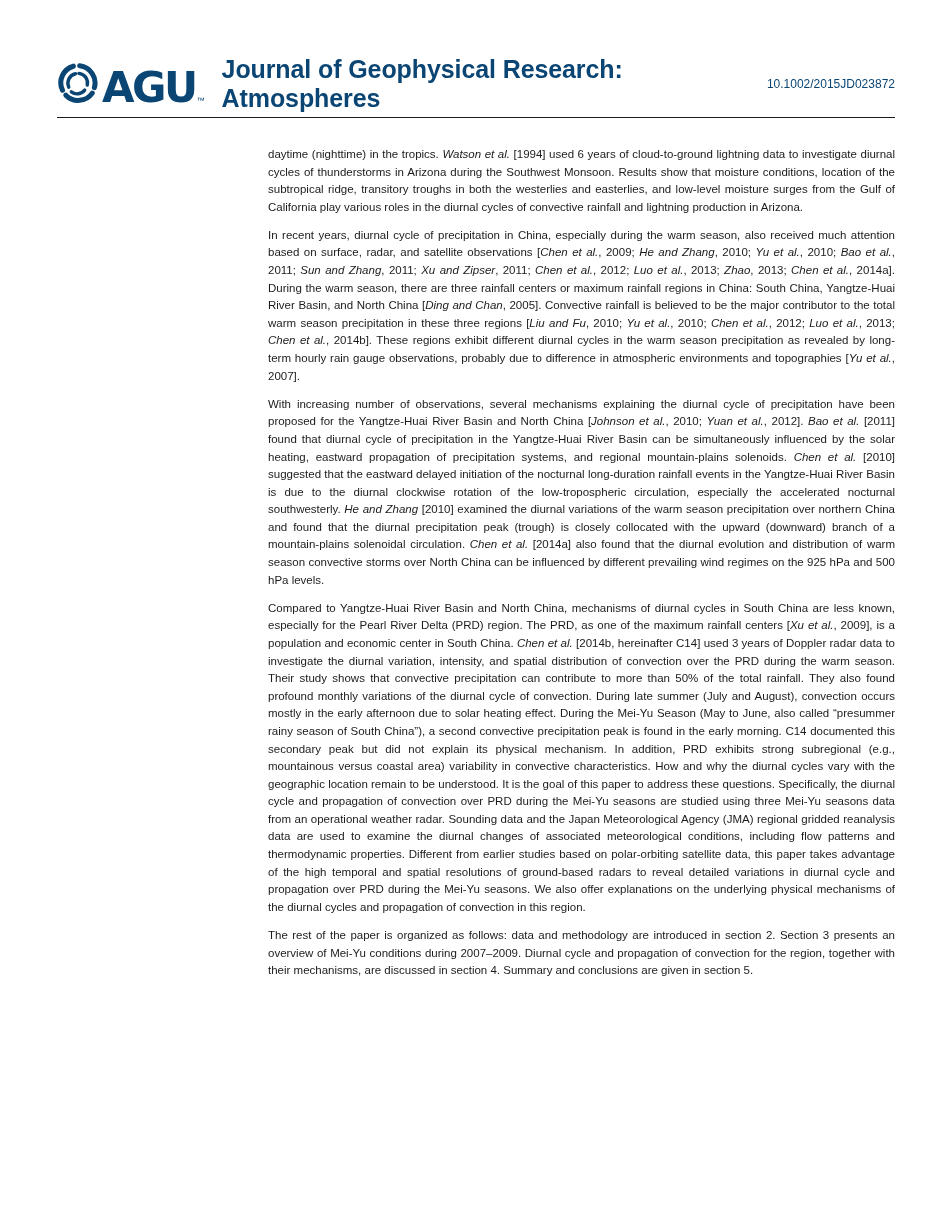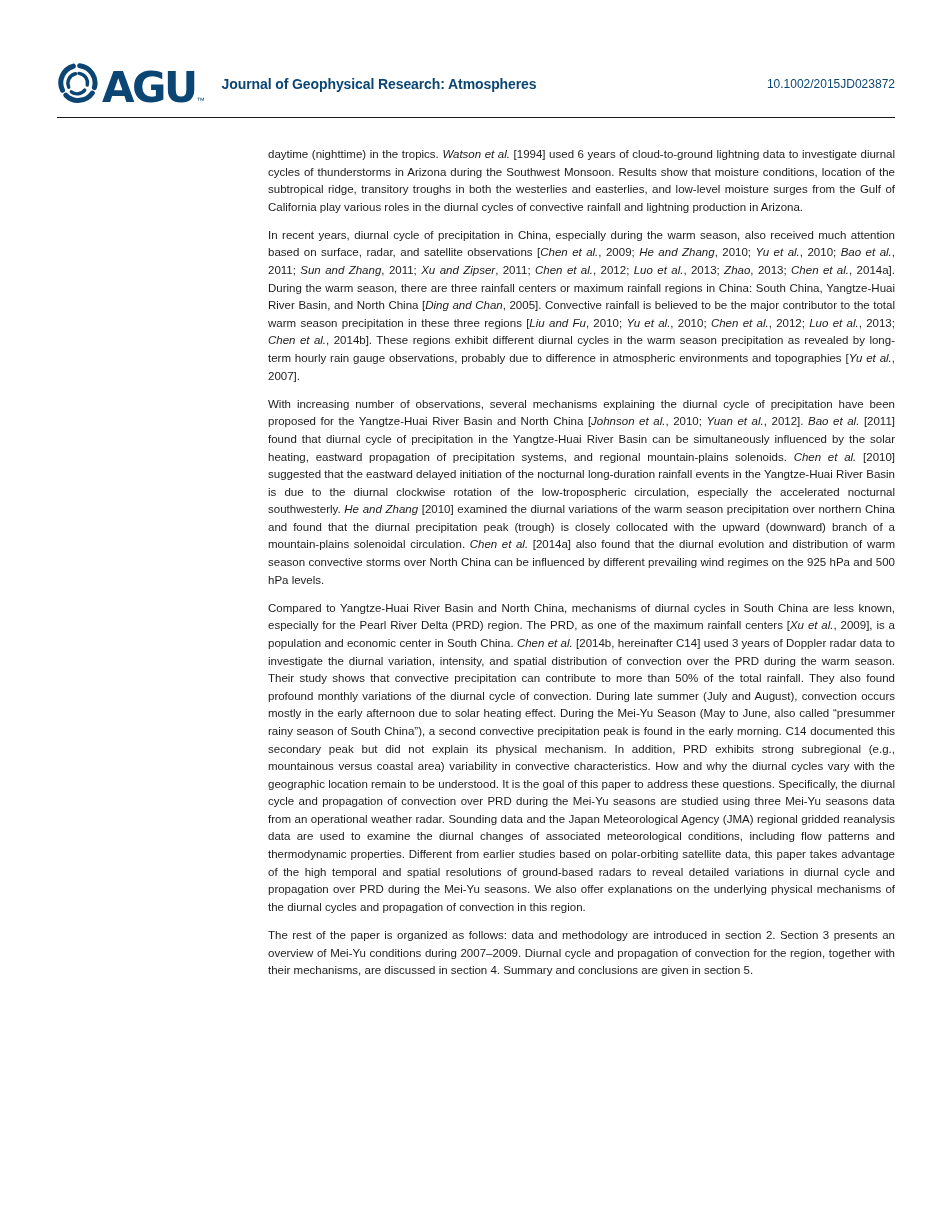--- a/index.html
+++ b/index.html
@@ -12,21 +12,21 @@
   
   .header { position:absolute; top:56px; left:57px; right:57px; height:56px; display:flex; align-items:center; }
   .logo { display:flex; align-items:flex-end; color:var(--brand); }
   .logo svg { width:42px; height:42px; margin-bottom:2px; }
   .logo-text {
     font-family:"DejaVu Sans",sans-serif; font-weight:bold; font-size:42px;
     line-height:0.85; letter-spacing:-2.5px; color:var(--brand); margin-left:3px;
   }
   .logo-tm { font-size:8px; color:var(--brand); margin-left:1px; margin-bottom:1px; }
   .journal-title {
-    margin-left:17px; flex:1; font-size:14px; font-weight:bold;
+    margin-left:17px; flex:1; font-size:25px; font-weight:bold;
     color:var(--brand); letter-spacing:-0.1px;
   }
   .doi { font-size:12px; color:var(--brand); white-space:nowrap; }
 
   .header-rule { position:absolute; top:117px; left:57px; right:57px; border-top:1.4px solid #1b1b1b; }
 
   
   .article-body {
     position:absolute; top:146px; left:268px; width:627px;
     font-size:11.5px; line-height:17.6px; color:#1b1b1b;

